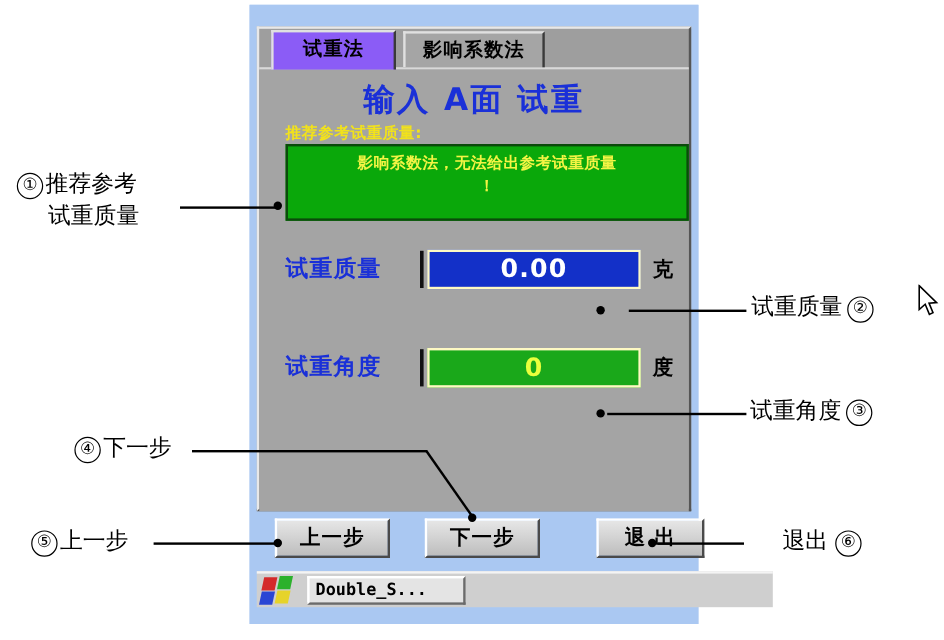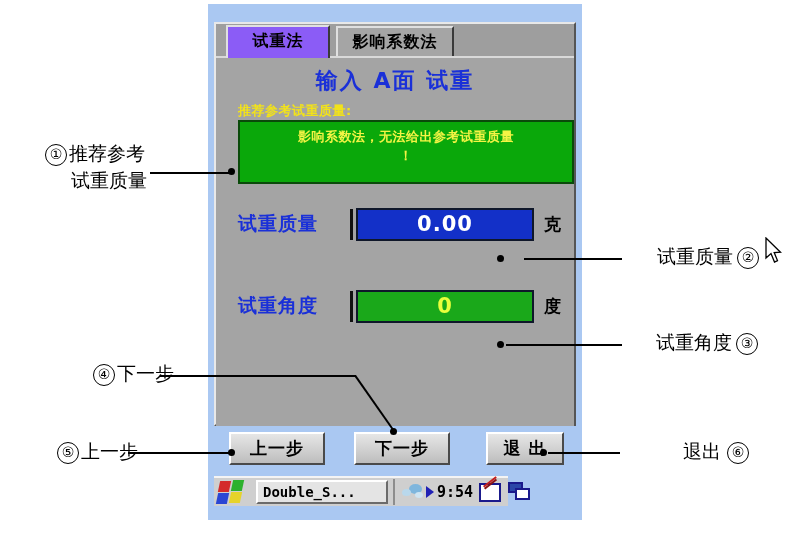--- a/index.html
+++ b/index.html
@@ -12,21 +12,20 @@
   }
 
   
   .anno{
     position:absolute;
     color:#000;
     font-family:"DejaVu Sans","Liberation Sans",sans-serif;
     font-size:19px;
     line-height:27px;
     white-space:nowrap;
-    margin-left:31px;
   }
   .circnum{
     display:inline-block;
     width:20px;height:20px;
     border:1.6px solid #000;
     border-radius:50%;
     text-align:center;
     line-height:18px;
     font-size:14px;
     vertical-align:1px;
@@ -112,21 +111,21 @@
     position:absolute;
     left:0; top:34px; width:100%; height:368px;
     background:#a4a4a4;
   }
 
   .title-heading{
     position:absolute;
     left:0; top:8px; width:100%;
     text-align:center;
     color:#1a30d8;
-    font-size:22px;
+    font-size:26px;
     font-weight:bold;
     letter-spacing:2px;
     font-family:"DejaVu Sans","Liberation Sans",sans-serif;
   }
 
   .yellow-label{
     position:absolute;
     left:22px; top:44px;
     color:#f2e21a;
     font-size:13px;
@@ -171,21 +170,21 @@
     position:absolute;
     left:112px; top:1px;
     width:3px; height:31px;
     background:#111;
   }
   .field-box{
     position:absolute;
     left:118px; top:0;
     width:178px; height:33px;
     box-sizing:border-box;
-    border:2px solid #0f172a;
+    border:2px solid #fef9c3;
     text-align:center;
     font-size:21px;
     font-weight:bold;
     line-height:29px;
     letter-spacing:1px;
   }
   .box-blue{ background:#1330c8; color:#ffffff; }
   .box-green{ background:#1aa81a; color:#eaff3c; }
   .field-unit{
     position:absolute;
@@ -214,27 +213,27 @@
     font-size:17px;
     font-weight:bold;
     color:#000;
     text-align:center;
     line-height:28px;
     letter-spacing:1px;
     font-family:"DejaVu Sans","Liberation Sans",sans-serif;
   }
   #btn-prev{ left:15px; width:96px; }
   #btn-next{ left:140px; width:96px; }
-  #btn-exit{ left:272px; width:78px;text-align:center; }
+  #btn-exit{ left:283px; width:90px;text-align:center; }
 
   
   #taskbar{
     position:absolute;
     left:6px; top:472px;
-    width:294px; height:30px;
+    width:430px; height:30px;
     background:#cfcfcf;
     border-top:2px solid #f4f4f4;
     box-sizing:border-box;
     display:flex;
     align-items:center;
   }
   #start-btn{
     width:34px;height:26px;
     margin-left:2px;
     position:relative;
@@ -377,37 +376,20 @@
   </div>
 
   <div id="taskbar">
     <div id="start-btn">
       <span class="flagcell fc-r"></span>
       <span class="flagcell fc-g"></span>
       <span class="flagcell fc-b"></span>
       <span class="flagcell fc-y"></span>
     </div>
     <div id="task-btn">Double_S...</div>
-    <div id="tray">
-      <span class="tray-icon">
-        <span class="cloud c1"></span>
-        <span class="cloud c2"></span>
-        <span class="cloud c3"></span>
-      </span>
-      <span class="play-tri"></span>
-      <span id="clock">9:54</span>
-      <span class="tray-box">
-        <span class="pen"></span>
-        <span class="pen2"></span>
-      </span>
-      <span class="cascade">
-        <span class="casc-w cw1"></span>
-        <span class="casc-w cw2"></span>
-      </span>
-    </div>
   </div>
 
   <svg id="cursor" viewBox="0 0 18 28">
     <polygon points="1,1 1,21 6,16.5 9.5,25 12.5,23.6 9.2,15.6 15.5,15.2" fill="#ffffff" stroke="#000000" stroke-width="1.3"></polygon>
   </svg>
 </div>
 
 <div class="anno" style="left:14px; top:140px;">
   <span class="circnum">①</span><span>推荐参考</span><br>
   <span style="margin-left:26px;">试重质量</span>

